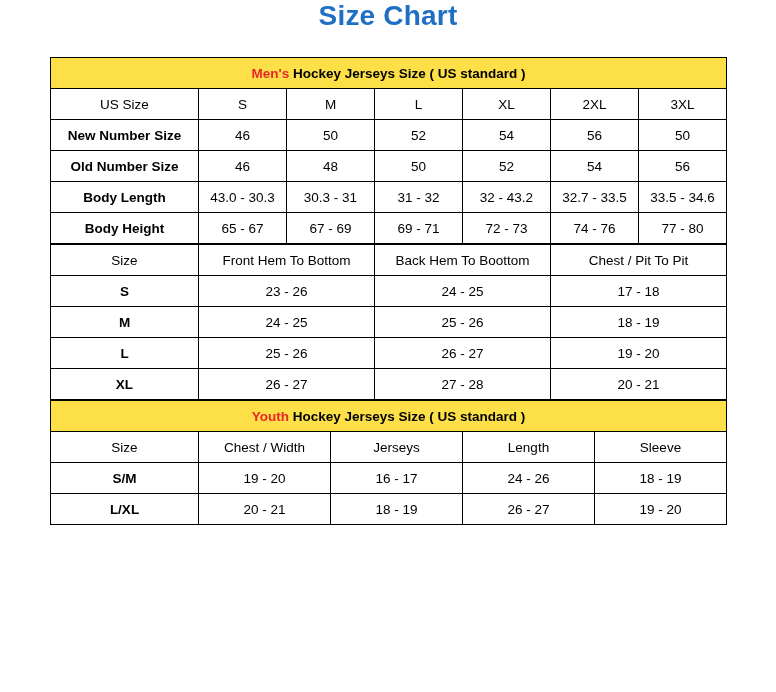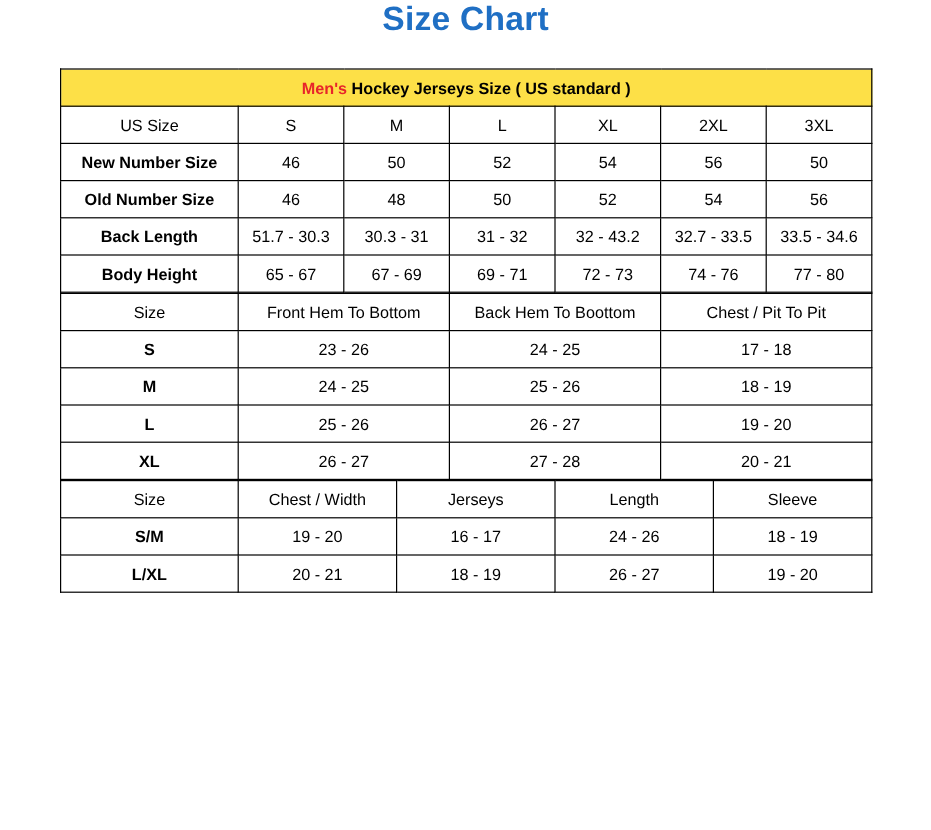--- a/index.html
+++ b/index.html
@@ -114,22 +114,22 @@
         <tr>
           <td class="rowlabel">Old Number Size</td>
           <td>46</td>
           <td>48</td>
           <td>50</td>
           <td>52</td>
           <td>54</td>
           <td>56</td>
         </tr>
         <tr>
-          <td class="rowlabel">Back Length</td>
-          <td>51.7 - 30.3</td>
+          <td class="rowlabel">Body Length</td>
+          <td>43.0 - 30.3</td>
           <td>30.3 - 31</td>
           <td>31 - 32</td>
           <td>32 - 43.2</td>
           <td>32.7 - 33.5</td>
           <td>33.5 - 34.6</td>
         </tr>
         <tr>
           <td class="rowlabel">Body Height</td>
           <td>65 - 67</td>
           <td>67 - 69</td>
@@ -185,20 +185,23 @@
     <table class="sizechart">
       <colgroup>
         <col style="width:148px">
         <col style="width:132px">
         <col style="width:132px">
         <col style="width:132px">
         <col style="width:132px">
       </colgroup>
       <tbody>
         <tr>
+          <td class="section-head" colspan="5"><span class="hl">Youth</span><span> Hockey Jerseys Size ( US standard )</span></td>
+        </tr>
+        <tr>
           <td class="colhead">Size</td>
           <td class="colhead">Chest / Width</td>
           <td class="colhead">Jerseys</td>
           <td class="colhead">Length</td>
           <td class="colhead">Sleeve</td>
         </tr>
         <tr>
           <td class="rowlabel-b">S/M</td>
           <td>19 - 20</td>
           <td>16 - 17</td>

